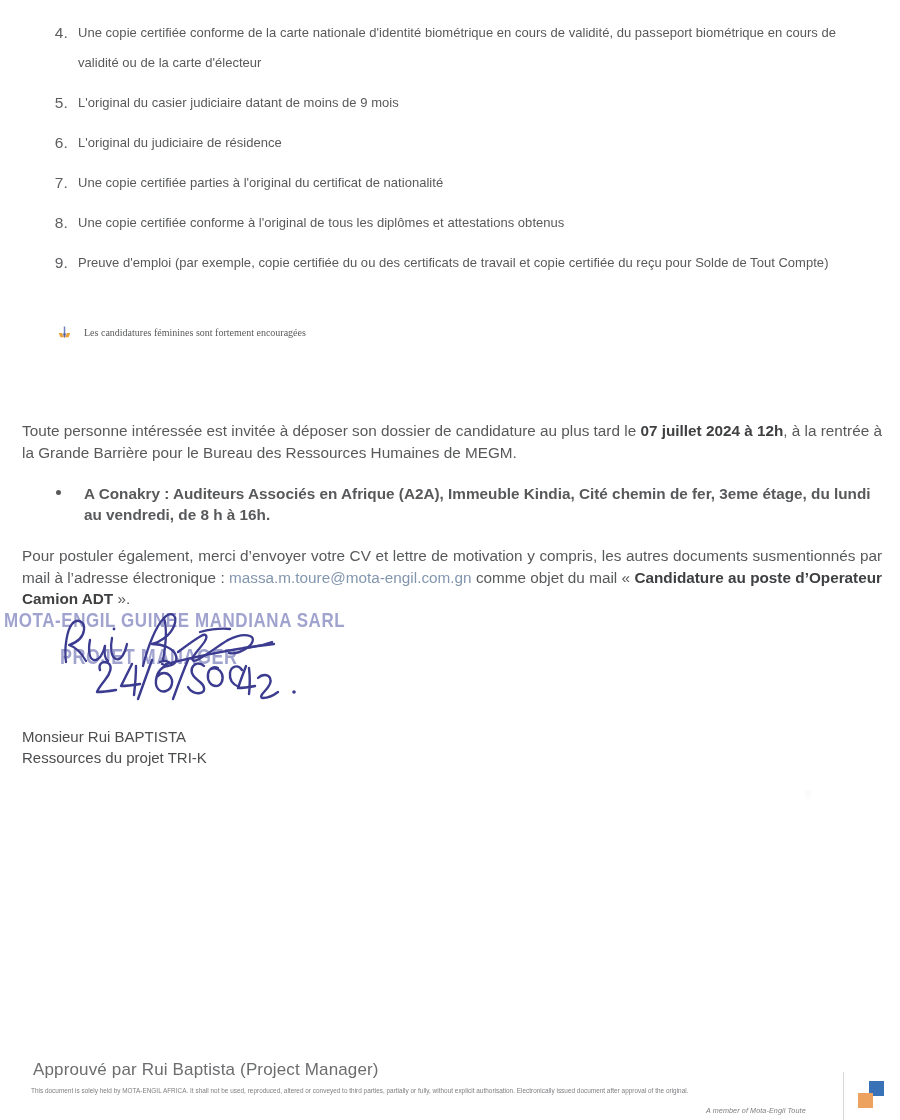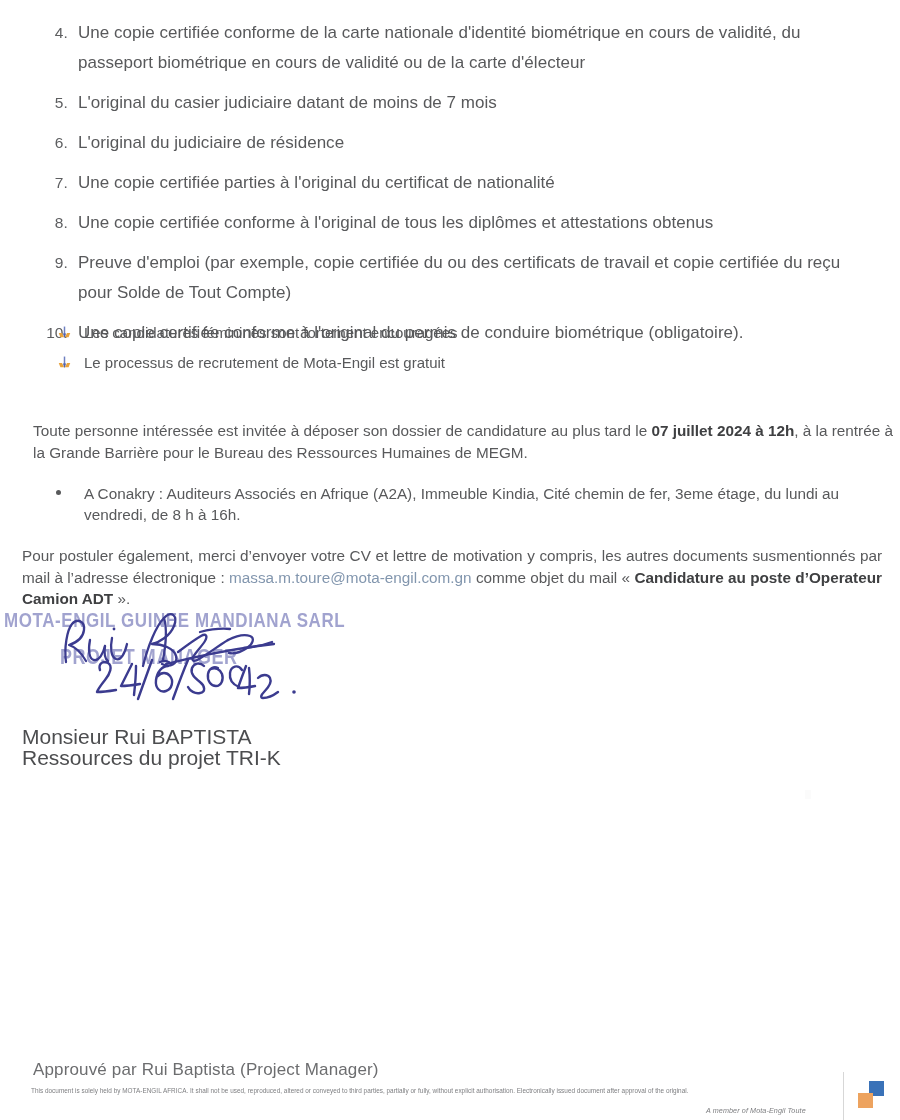--- a/index.html
+++ b/index.html
@@ -43,21 +43,21 @@
     padding-right: 10px;
     box-sizing: border-box;
     font-size: 15.5px;
     line-height: 30px;
     color: #5d5e60;
     letter-spacing: 0.1px;
   }
   .num-item .num-text {
     flex: 1 1 auto;
     padding-right: 18px;
-    font-size: 17px;
+    font-size: 13px;
     line-height: 30px;
     color: #58595b;
     letter-spacing: 0.03px;
     max-width: 795px;
   }
 
   
   .arrow-list {
     position: absolute;
     left: 0;
@@ -78,53 +78,54 @@
     box-sizing: border-box;
     padding-top: 4px;
   }
   .arrow-glyph {
     display: block;
     width: 13px;
     height: 13px;
   }
   .arrow-item .arrow-text {
     flex: 1 1 auto;
-    font-size: 15px;
+    font-size: 10px;
     line-height: 21px;
     color: #58595b;
+    font-family: Liberation Serif, serif;
   }
 
   
   .para {
     position: absolute;
     font-size: 15.3px;
     line-height: 22px;
     color: #58595b;
     text-align: justify;
     text-justify: inter-word;
   }
   .para b { font-weight: bold; color: #3f4042; }
 
   #para-deadline {
     left: 22px;
     top: 420px;
     width: 860px;
-    margin-left: 11px;
   }
 
   
   .dot-list {
     position: absolute;
     left: 0;
     top: 483px;
     width: 900px;
   }
   .dot-item {
     display: flex;
     align-items: flex-start;
+    font-weight: bold;
   }
   .dot-item .dot-mark {
     width: 84px;
     flex: 0 0 84px;
     box-sizing: border-box;
     padding-left: 56px;
     padding-top: 7px;
   }
   .dot-glyph {
     display: block;
@@ -189,21 +190,21 @@
     width: 330px;
     height: 100px;
     pointer-events: none;
   }
 
   
   .signer {
     position: absolute;
     left: 22px;
     top: 726px;
-    font-size: 21px;
+    font-size: 15px;
     line-height: 21px;
     color: #4c4d4f;
   }
 
   
   .scan-artifact {
     position: absolute;
     left: 805px;
     top: 790px;
     width: 6px;
@@ -278,21 +279,21 @@
 
   <div class="numbered-list">
 
     <div class="num-item">
       <div class="num">4.</div>
       <div class="num-text">Une copie certifiée conforme de la carte nationale d'identité biométrique en cours de validité, du passeport biométrique en cours de validité ou de la carte d'électeur</div>
     </div>
 
     <div class="num-item">
       <div class="num">5.</div>
-      <div class="num-text">L'original du casier judiciaire datant de moins de 7 mois</div>
+      <div class="num-text">L'original du casier judiciaire datant de moins de 9 mois</div>
     </div>
 
     <div class="num-item">
       <div class="num">6.</div>
       <div class="num-text">L'original du judiciaire de résidence</div>
     </div>
 
     <div class="num-item">
       <div class="num">7.</div>
       <div class="num-text">Une copie certifiée parties à l'original du certificat de nationalité</div>
@@ -301,52 +302,37 @@
     <div class="num-item">
       <div class="num">8.</div>
       <div class="num-text">Une copie certifiée conforme à l'original de tous les diplômes et attestations obtenus</div>
     </div>
 
     <div class="num-item">
       <div class="num">9.</div>
       <div class="num-text">Preuve d'emploi (par exemple, copie certifiée du ou des certificats de travail et copie certifiée du reçu pour Solde de Tout Compte)</div>
     </div>
 
-    <div class="num-item">
-      <div class="num">10.</div>
-      <div class="num-text">Une copie certifiée conforme à l'original du permis de conduire biométrique (obligatoire).</div>
-    </div>
 
   </div>
 
   <div class="arrow-list">
 
     <div class="arrow-item">
       <div class="arrow-mark">
         <svg class="arrow-glyph" viewBox="0 0 14 14" xmlns="http://www.w3.org/2000/svg">
           <path d="M6.2 0.6 L7.8 0.6 L7.8 8.6 L6.2 8.6 Z" fill="#6d7fc0"></path>
           <path d="M0.8 7.6 L4.3 7.6 L6.6 12.0 L2.6 12.0 Z" fill="#e8a33d"></path>
           <path d="M13.2 7.6 L9.7 7.6 L7.4 12.0 L11.4 12.0 Z" fill="#e8a33d"></path>
           <path d="M5.3 8.2 L8.7 8.2 L7.0 13.3 Z" fill="#4f61ad"></path>
         </svg>
       </div>
       <div class="arrow-text">Les candidatures féminines sont fortement encouragées</div>
     </div>
 
-    <div class="arrow-item">
-      <div class="arrow-mark">
-        <svg class="arrow-glyph" viewBox="0 0 14 14" xmlns="http://www.w3.org/2000/svg">
-          <path d="M6.2 0.6 L7.8 0.6 L7.8 8.6 L6.2 8.6 Z" fill="#6d7fc0"></path>
-          <path d="M0.8 7.6 L4.3 7.6 L6.6 12.0 L2.6 12.0 Z" fill="#e8a33d"></path>
-          <path d="M13.2 7.6 L9.7 7.6 L7.4 12.0 L11.4 12.0 Z" fill="#e8a33d"></path>
-          <path d="M5.3 8.2 L8.7 8.2 L7.0 13.3 Z" fill="#4f61ad"></path>
-        </svg>
-      </div>
-      <div class="arrow-text">Le processus de recrutement de Mota-Engil est gratuit</div>
-    </div>
 
   </div>
 
   <div class="para" id="para-deadline"><span>Toute personne intéressée est invitée à déposer son dossier de candidature au plus tard le </span><b>07 juillet 2024 à 12h</b><span>, à la rentrée à la Grande Barrière pour le Bureau des Ressources Humaines de MEGM.</span></div>
 
   <div class="dot-list">
     <div class="dot-item">
       <div class="dot-mark">
         <span class="dot-glyph"></span>
       </div>

